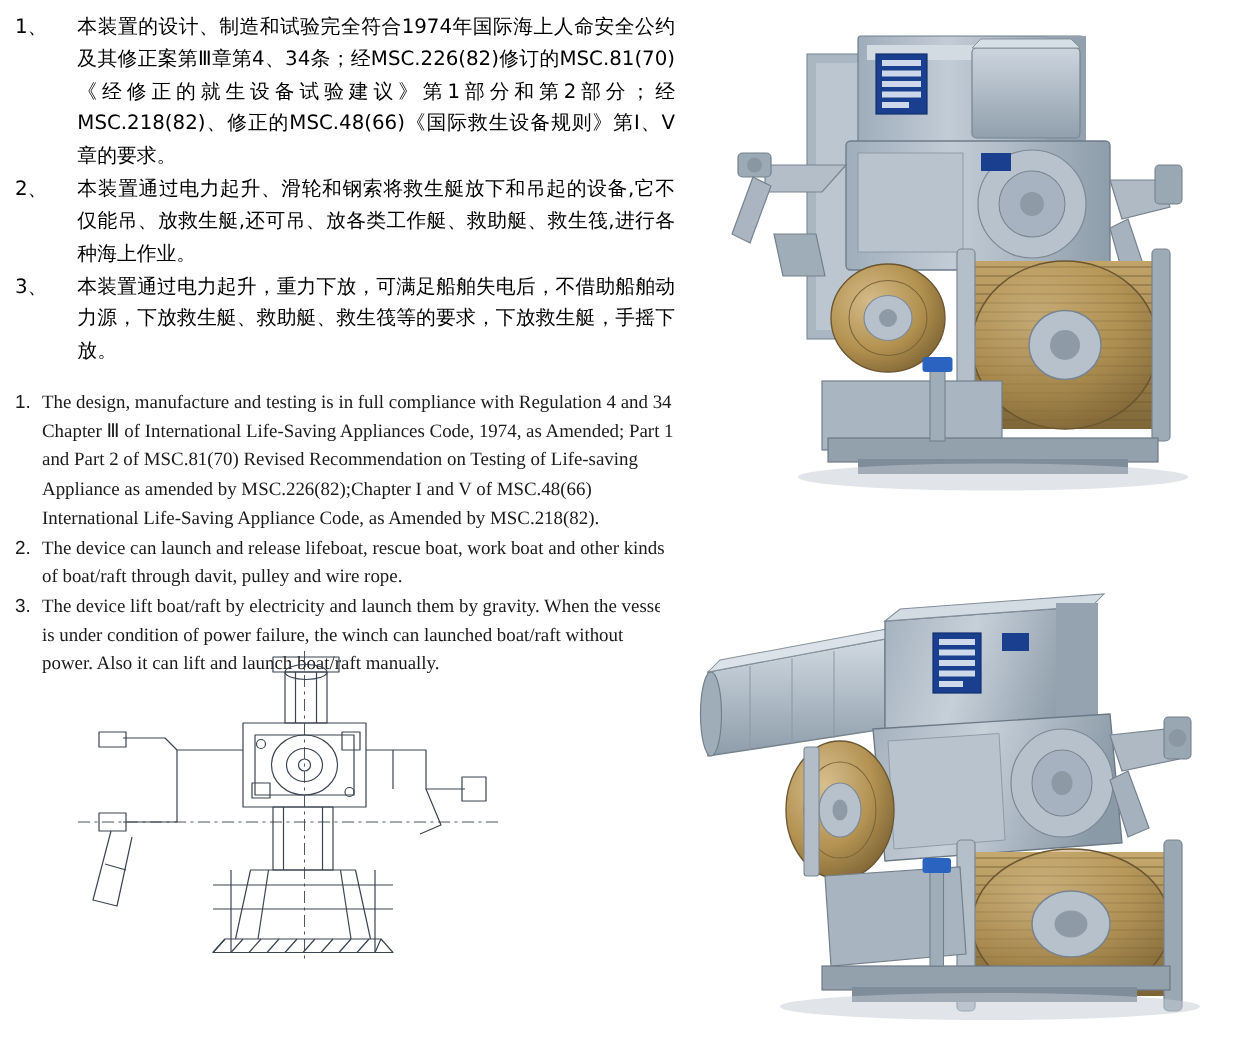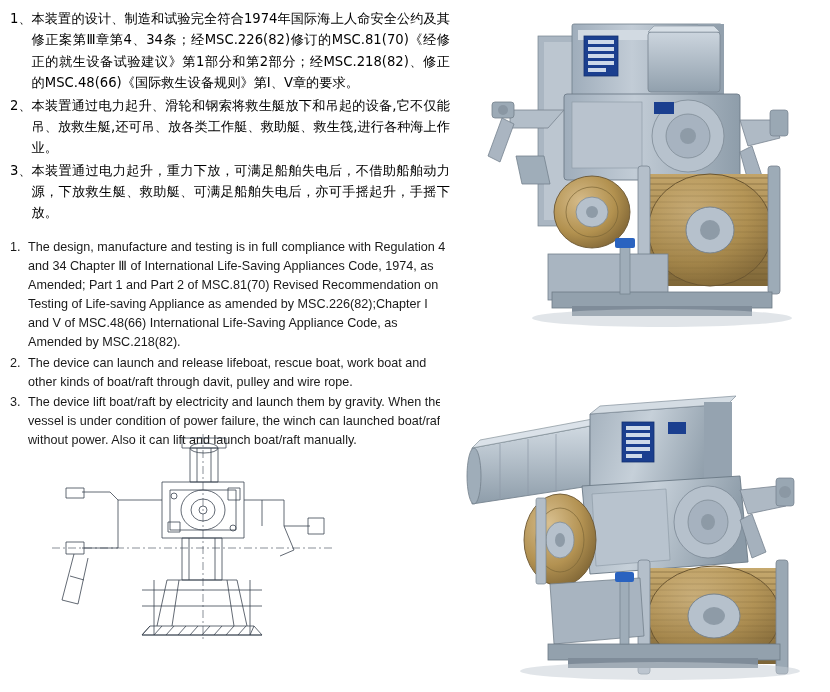--- a/index.html
+++ b/index.html
@@ -36,36 +36,38 @@
     margin-bottom: 1px;
     font-family: "DejaVu Sans", sans-serif;
   }
   .cn-item .marker {
     flex: 0 0 auto;
     white-space: nowrap;
   }
   .cn-item .body {
     flex: 1 1 auto;
     text-align: justify;
+    margin-left: 20px;
   }
 
   .en-block { margin-top: 6px; }
   .en-item {
     display: flex;
     font-size: 12.6px;
     line-height: 1.52;
     color: #1a1a1a;
     margin-bottom: 1px;
   }
   .en-item .marker {
     flex: 0 0 18px;
     text-align: left;
   }
   .en-item .body {
     flex: 1 1 auto;
+    font-family: Liberation Serif, serif;
   }
 
   
   .drawing {
     position: absolute;
     left: 22px;
     top: 430px;
     width: 340px;
     height: 235px;
   }
@@ -100,21 +102,21 @@
       <div class="cn-item">
         <span class="marker">1、</span>
         <span class="body">本装置的设计、制造和试验完全符合1974年国际海上人命安全公约及其修正案第Ⅲ章第4、34条；经MSC.226(82)修订的MSC.81(70)《经修正的就生设备试验建议》第1部分和第2部分；经MSC.218(82)、修正的MSC.48(66)《国际救生设备规则》第Ⅰ、Ⅴ章的要求。</span>
       </div>
       <div class="cn-item">
         <span class="marker">2、</span>
         <span class="body">本装置通过电力起升、滑轮和钢索将救生艇放下和吊起的设备,它不仅能吊、放救生艇,还可吊、放各类工作艇、救助艇、救生筏,进行各种海上作业。</span>
       </div>
       <div class="cn-item">
         <span class="marker">3、</span>
-        <span class="body">本装置通过电力起升，重力下放，可满足船舶失电后，不借助船舶动力源，下放救生艇、救助艇、可满足船舶失电后，亦可手摇起升，手摇下放。</span>
+        <span class="body">本装置通过电力起升，重力下放，可满足船舶失电后，不借助船舶动力源，下放救生艇、救助艇、救生筏等的要求，下放救生艇，手摇下放。</span>
       </div>
     </div>
 
     <div class="en-block">
       <div class="en-item">
         <span class="marker">1.</span>
         <span class="body">The design, manufacture and testing is in full compliance with Regulation 4 and 34 Chapter Ⅲ of International Life-Saving Appliances Code, 1974, as Amended; Part 1 and Part 2 of MSC.81(70) Revised Recommendation on Testing of Life-saving Appliance as amended by MSC.226(82);Chapter I and V of MSC.48(66) International Life-Saving Appliance Code, as Amended by MSC.218(82).</span>
       </div>
       <div class="en-item">
         <span class="marker">2.</span>

